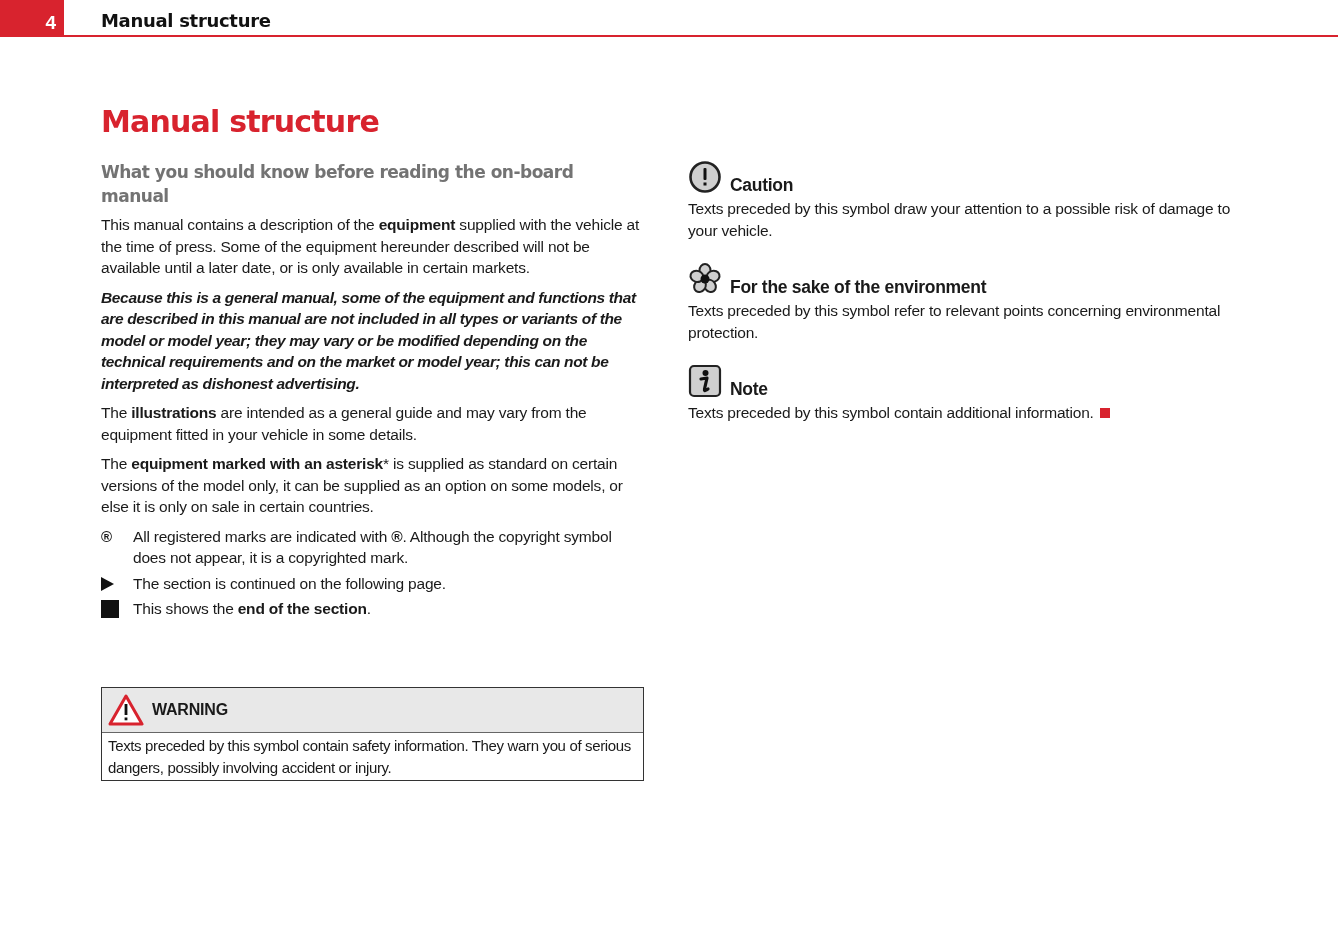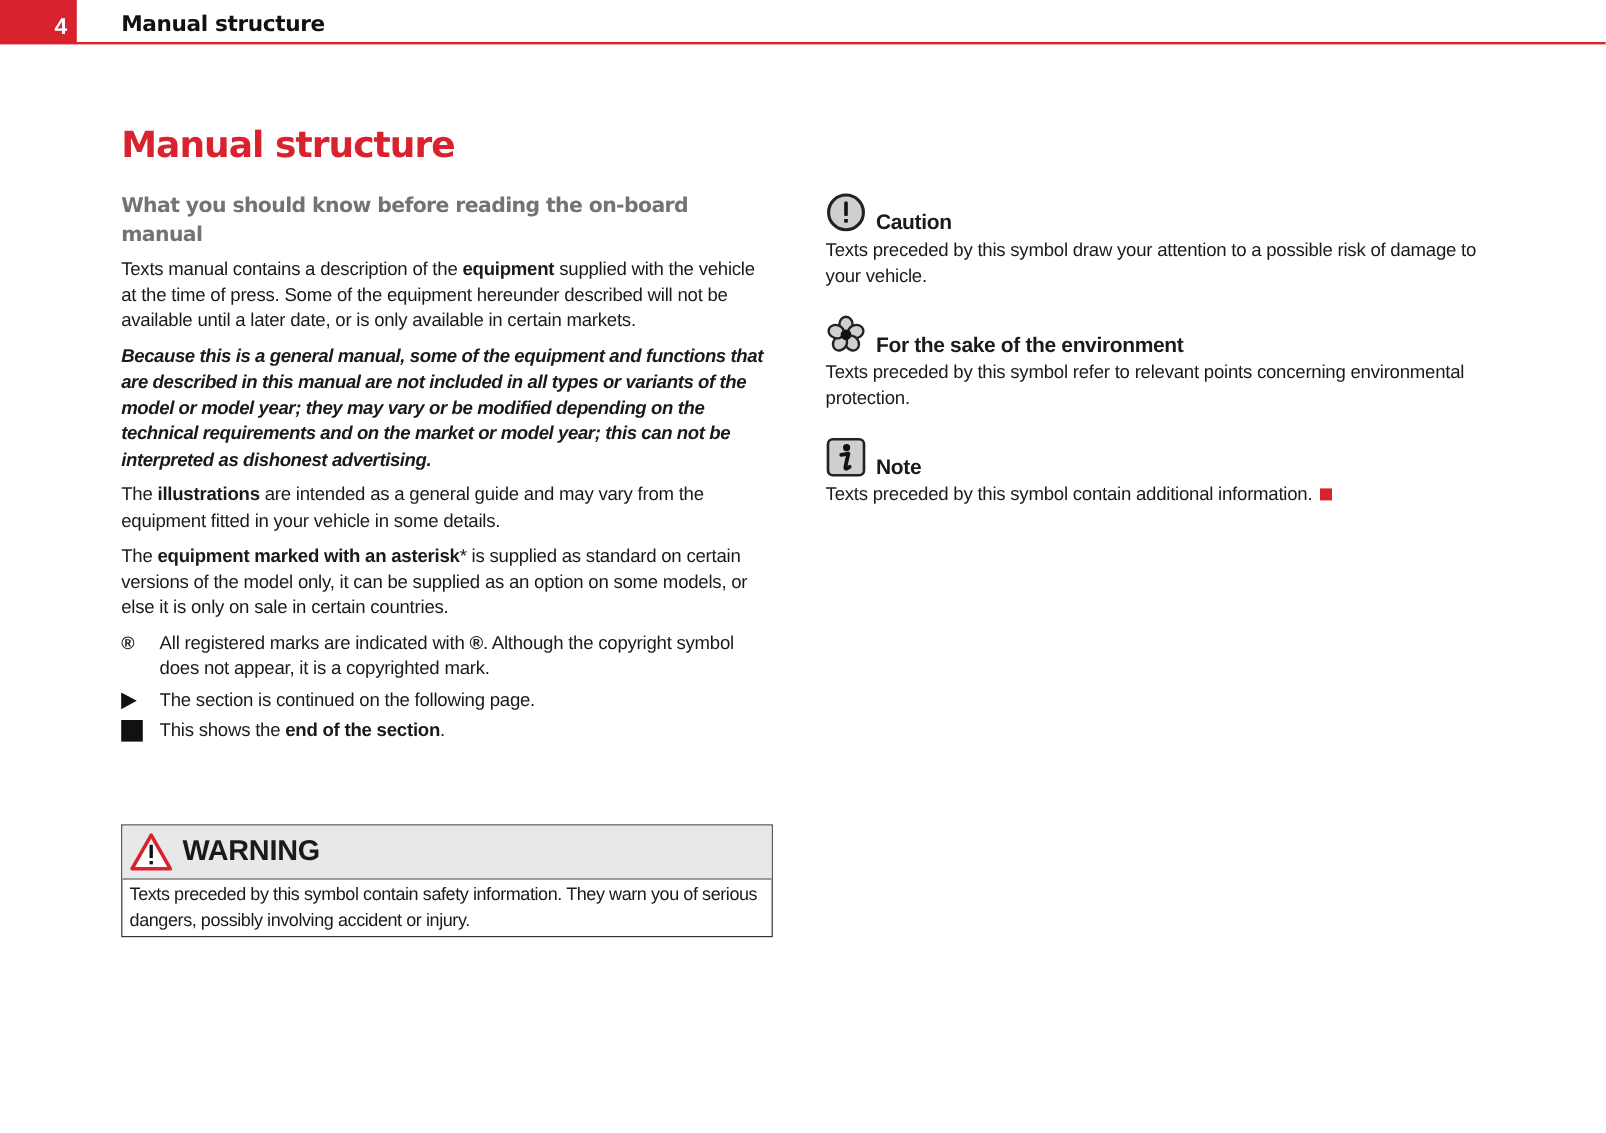--- a/index.html
+++ b/index.html
@@ -43,21 +43,21 @@
   .tri { width: 0; height: 0; border-top: 7px solid transparent; border-bottom: 7px solid transparent; border-left: 13px solid #111; margin-top: 1px; }
   .sq { width: 18px; height: 18px; background: #111; margin-top: -1px; }
 
   .warning-box {
     position: absolute; left: 101px; top: 687px; width: 541px; border: 1px solid #333;
   }
   .warning-head {
     background: #e8e8e8; height: 45px; border-bottom: 1px solid #666; display: flex; align-items: center;
     padding-left: 6px; box-sizing: border-box;
   }
-  .warning-label { font-weight: bold; font-size: 24px; margin-left: 8px; letter-spacing: -0.2px; }
+  .warning-label { font-weight: bold; font-size: 16px; margin-left: 8px; letter-spacing: -0.2px; }
   .warning-body { padding: 2px 6px 2px 6px; font-weight: normal; font-size: 15px; line-height: 21.5px; letter-spacing: -0.35px; }
 
   .notice { margin-bottom: 21px; }
   .notice-head { display: flex; align-items: flex-end; height: 36px; text-align: right; }
   .notice-icon { width: 34px; height: 34px; flex: 0 0 34px; }
   .notice-label { font-weight: bold; font-size: 17.5px; margin-left: 8px; line-height: 22px; letter-spacing: -0.3px; }
   .notice-text { font-size: 15.5px; line-height: 21.5px; margin-top: 2px; letter-spacing: -0.2px; }
   .end-mark { display: inline-block; width: 10px; height: 10px; background: #d8232e; margin-left: 6px; vertical-align: 0px; }
 </style>
 </head>
@@ -67,21 +67,21 @@
   <div class="page-num-box">4</div>
   <div class="header-title">Manual structure</div>
   <div class="header-rule"></div>
 </div>
 
 <h1 class="page-title">Manual structure</h1>
 
 <div class="col-left">
   <h2 class="section-heading">What you should know before reading the on-board manual</h2>
 
-  <p class="body"><span>Texts manual contains a description of the </span><b>equipment</b><span> supplied with the vehicle at the time of press. Some of the equipment hereunder described will not be available until a later date, or is only available in certain markets.</span></p>
+  <p class="body"><span>This manual contains a description of the </span><b>equipment</b><span> supplied with the vehicle at the time of press. Some of the equipment hereunder described will not be available until a later date, or is only available in certain markets.</span></p>
 
   <p class="body bold">Because this is a general manual, some of the equipment and functions that are described in this manual are not included in all types or variants of the model or model year; they may vary or be modified depending on the technical requirements and on the market or model year; this can not be interpreted as dishonest advertising.</p>
 
   <p class="body"><span>The </span><b>illustrations</b><span> are intended as a general guide and may vary from the equipment fitted in your vehicle in some details.</span></p>
 
 
   <p class="body"><span>The </span><b>equipment marked with an asterisk</b><span>* is supplied as standard on certain versions of the model only, it can be supplied as an option on some models, or else it is only on sale in certain countries.</span></p>
 
   <ul class="legend-list">
     <li class="legend-item">

